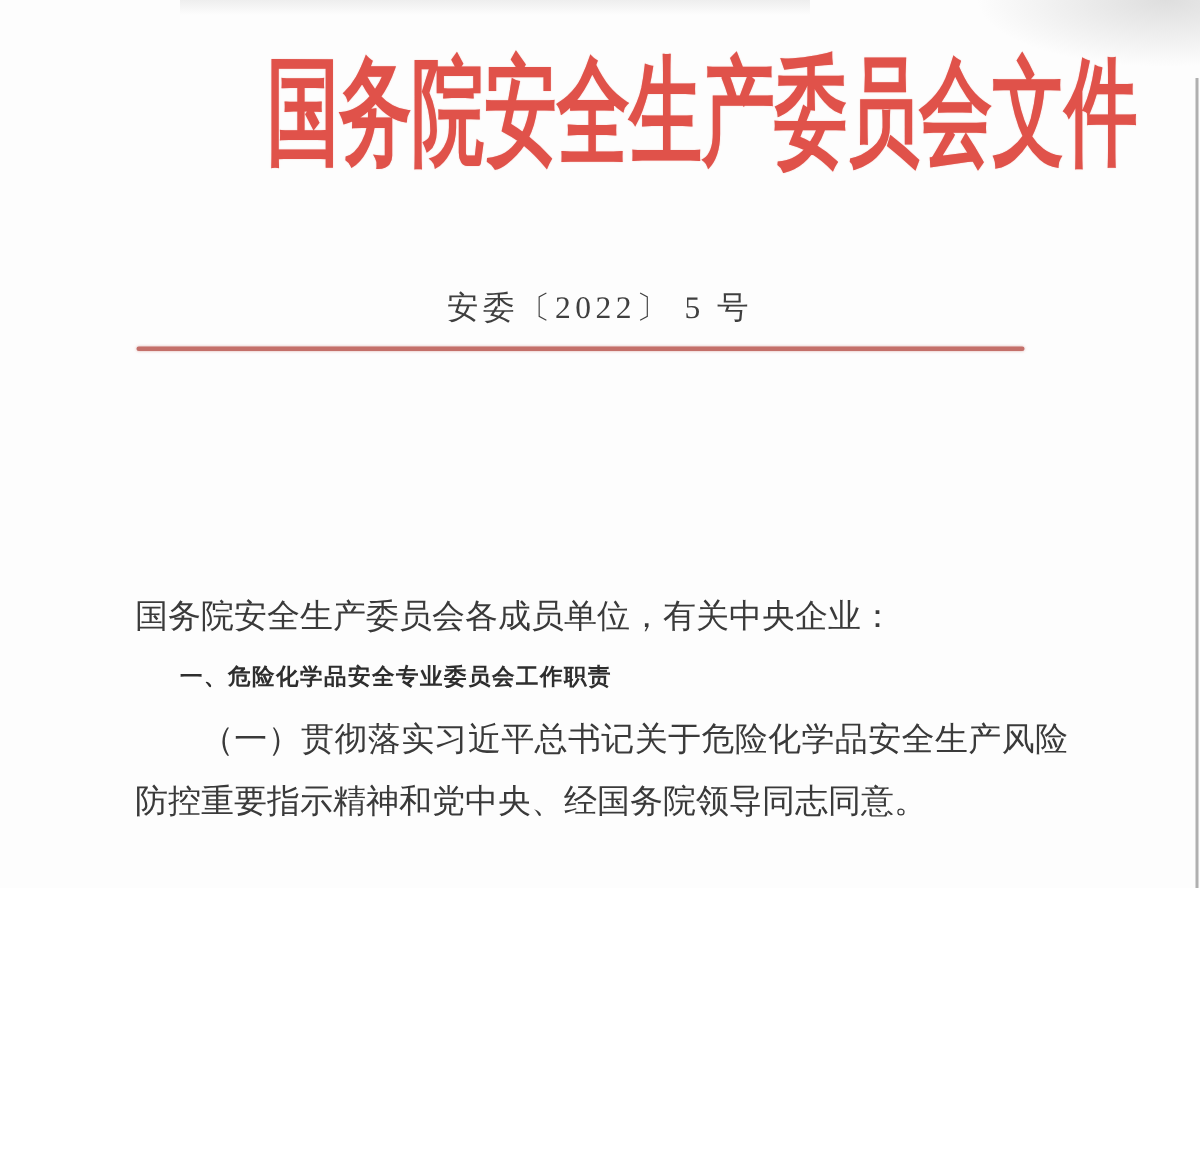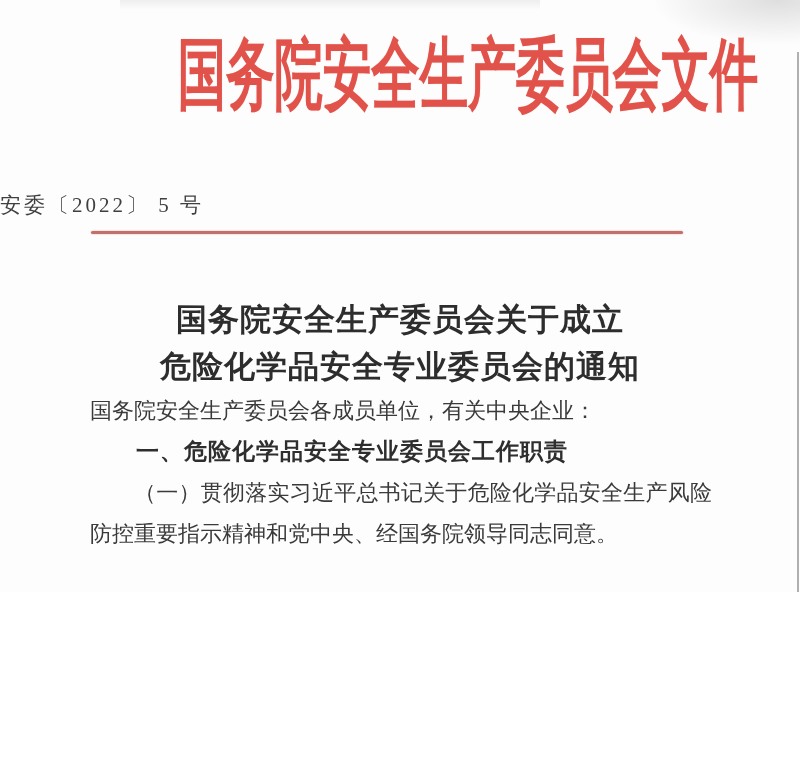--- a/index.html
+++ b/index.html
@@ -38,21 +38,21 @@
     font-weight: bold;
     color: #e0524a;
     white-space: nowrap;
     transform: scale(0.62, 1.0);
     transform-origin: center top;
     text-shadow: 0 0 1px rgba(224,82,74,.45);
   }
   
   .doc-number {
     position: absolute; top: 191px; left: 0; width: 100%;
-    text-align: left;
+    text-align: center;
     font-size: 21px; color: #3f3f3f;
     letter-spacing: 3px;
   }
   
   .red-line {
     position: absolute; top: 231px; left: 91px;
     width: 592px; height: 3px;
     background: #c4706a;
     border-radius: 2px;
     box-shadow: 0 0 2px rgba(196,112,106,.55);
@@ -74,21 +74,21 @@
     color: #3a3a3a;
     text-align: justify;
   }
   .body-text p { margin: 0; }
   .para { text-indent: 2em; }
   .salutation { text-indent: 0; }
   .section-heading {
     text-indent: 2em;
     font-family: "Liberation Sans", "DejaVu Sans", sans-serif;
     font-weight: bold;
-    font-size: 23px;
+    font-size: 15px;
     color: #2e2e2e;
     letter-spacing: 1px;
   }
   
   .watermark {
     position: absolute; left: 586px; top: 722px;
     display: flex; align-items: center;
     white-space: nowrap;
   }
   .wm-icon { position: relative; width: 42px; height: 34px; display: inline-block; }
@@ -117,24 +117,20 @@
   <div class="scan-edge-right"></div>
 
   <div class="header">
     <span class="header-text">国务院安全生产委员会文件</span>
   </div>
 
   <div class="doc-number">安委〔2022〕 5 号</div>
 
   <div class="red-line"></div>
 
-  <div class="title">
-    <div>国务院安全生产委员会关于成立</div>
-    <div>危险化学品安全专业委员会的通知</div>
-  </div>
 
   <div class="body-text">
     <p class="salutation">国务院安全生产委员会各成员单位，有关中央企业：</p>
     <p class="section-heading">一、危险化学品安全专业委员会工作职责</p>
     <p class="para">（一）贯彻落实习近平总书记关于危险化学品安全生产风险防控重要指示精神和党中央、经国务院领导同志同意。</p>
   </div>
 
   <div class="watermark">
     <span class="wm-icon">
       <span class="wm-bubble small"></span>

